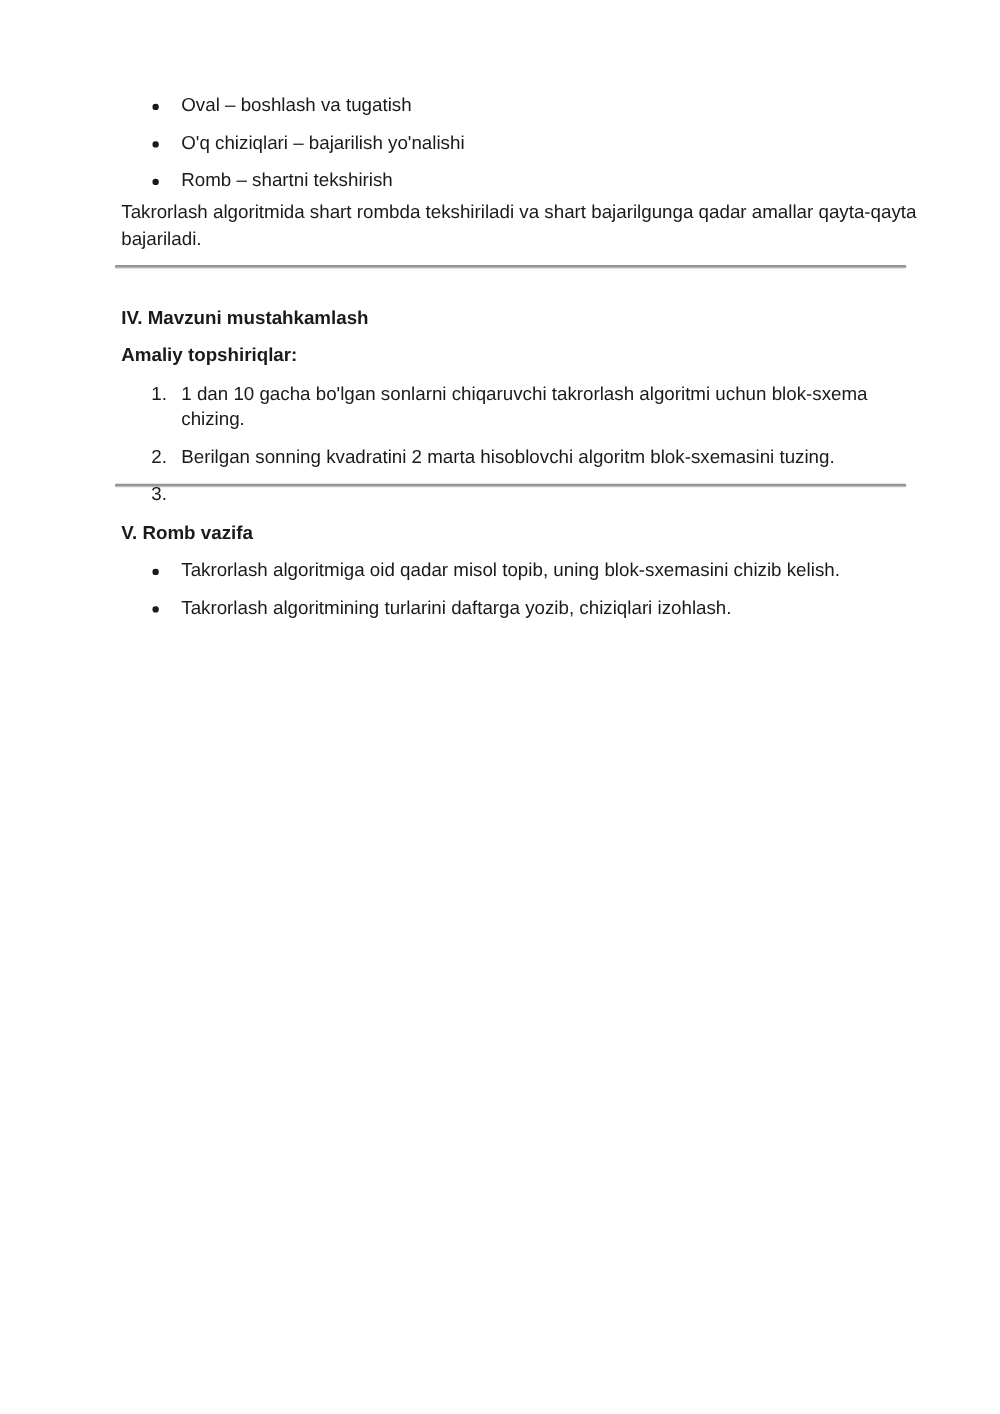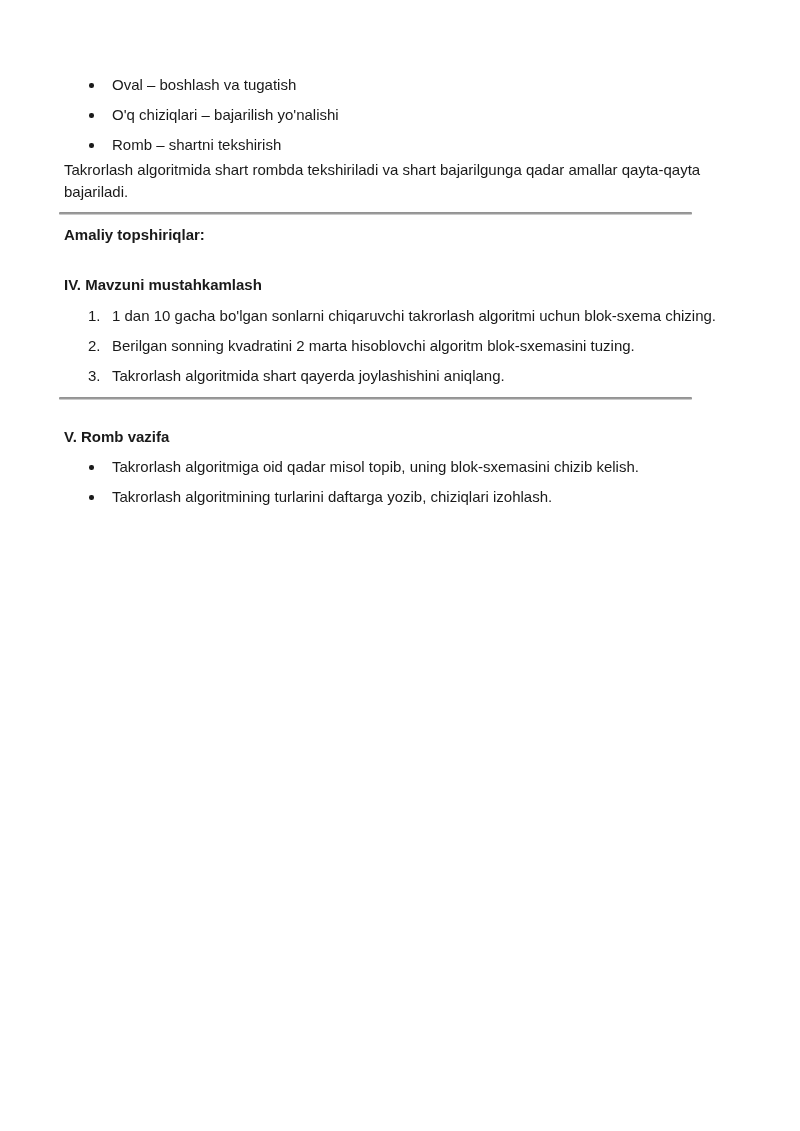--- a/index.html
+++ b/index.html
@@ -13,21 +13,21 @@
     height: 1131px;
     background: #ffffff;
     font-family: "Liberation Sans", sans-serif;
     font-size: 15px;
     color: #1a1a1a;
     overflow: hidden;
     box-sizing: border-box;
   }
   .content {
     box-sizing: border-box;
-    padding: 75px 57px 0 64px;
+    padding: 75px 57px 0 97px;
   }
   ul.doc-list, ol.doc-list {
     list-style: none;
     margin: 0;
     padding: 0;
   }
   .doc-list li {
     position: relative;
     padding-left: 48px;
     line-height: 20px;
@@ -93,36 +93,35 @@
       <li>
         <span class="bullet-dot"></span>
         <span>Romb – shartni tekshirish</span>
       </li>
     </ul>
 
     <p class="body-para" id="intro-para">Takrorlash algoritmida shart rombda tekshiriladi va shart bajarilgunga qadar amallar qayta-qayta bajariladi.</p>
 
     <hr class="h-rule" id="rule-1">
 
+    <p class="doc-heading" id="heading-iv">IV. Mavzuni mustahkamlash</p>
+
     <p class="doc-heading" id="subheading-iv">Amaliy topshiriqlar:</p>
-
-    <p class="doc-heading" id="heading-iv">IV. Mavzuni mustahkamlash</p>
 
     <ol class="doc-list" id="tasks-list">
       <li>
         <span class="num-marker">1.</span>
         <span>1 dan 10 gacha bo'lgan sonlarni chiqaruvchi takrorlash algoritmi uchun blok-sxema chizing.</span>
       </li>
       <li>
         <span class="num-marker">2.</span>
         <span>Berilgan sonning kvadratini 2 marta hisoblovchi algoritm blok-sxemasini tuzing.</span>
       </li>
       <li>
         <span class="num-marker">3.</span>
-        <span>Takrorlash algoritmida shart qayerda joylashishini aniqlang.</span>
       </li>
     </ol>
 
 
     <hr class="h-rule" id="rule-2">
 
     <p class="doc-heading" id="heading-v">V. Romb vazifa</p>
 
     <ul class="doc-list" id="homework-list">
       <li>

